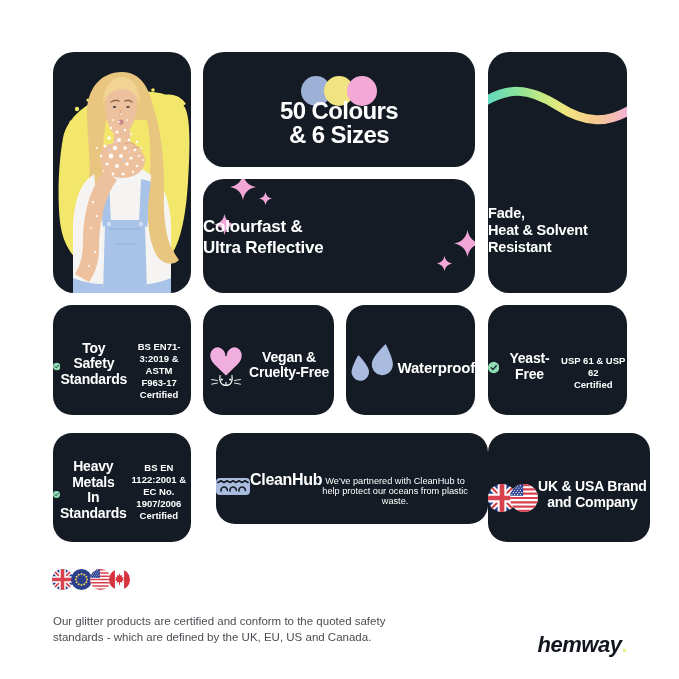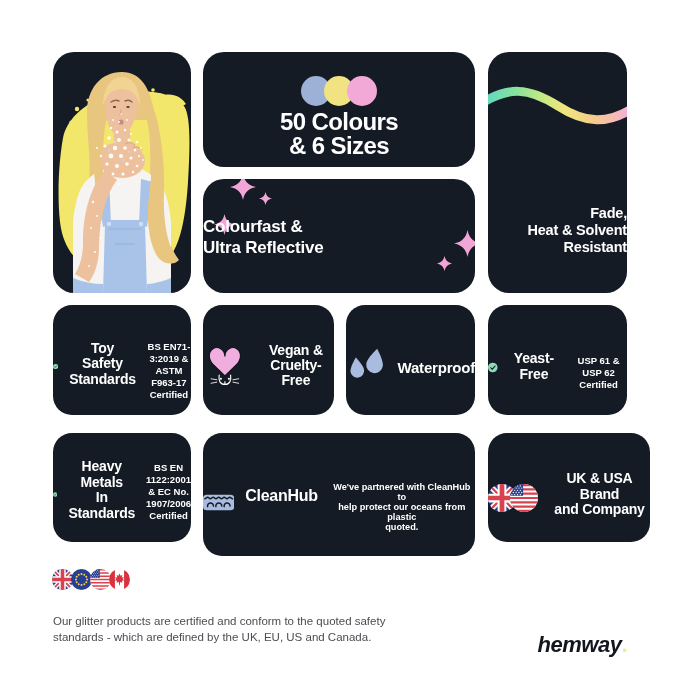--- a/index.html
+++ b/index.html
@@ -1,45 +1,45 @@
 <!DOCTYPE html>
 <html><head>
 <meta charset="utf-8">
 <style>
   html,body{margin:0;padding:0;background:#ffffff;}
   .canvas{position:relative;width:679px;height:679px;background:#ffffff;overflow:hidden;
           font-family:"Liberation Sans", sans-serif;}
-  .card{position:absolute;background:#141b24;border-radius:21px;overflow:hidden;color:#ffffff;gap:11px;}
+  .card{position:absolute;background:#141b24;border-radius:21px;overflow:hidden;color:#ffffff;}
   .small{border-radius:19px;display:flex;align-items:center;text-align:center;}
 
   
   .hero{left:53px;top:52px;width:138px;height:241px;}
   .colours{left:203px;top:52px;width:272px;height:115px;display:flex;flex-direction:column;align-items:center;padding-top:24px;box-sizing:border-box;}
   .colourfast{left:203px;top:179px;width:272px;height:114px;}
   .fade{left:488px;top:52px;width:139px;height:241px;}
   .toy{left:53px;top:305px;width:138px;height:110px;}
   .vegan{left:203px;top:305px;width:131px;height:110px;}
   .waterproof{left:346px;top:305px;width:129px;height:110px;}
   .yeast{left:488px;top:305px;width:139px;height:110px;}
   .heavy{left:53px;top:433px;width:138px;height:109px;}
-  .cleanhub{left:203px;top:433px;width:272px;height:123px;}
+  .cleanhub{left:216px;top:433px;width:272px;height:91px;}
   .ukusa{left:488px;top:433px;width:162px;height:109px;}
 
   
   .big-title{position:relative;z-index:1;margin-top:-7px;font-weight:bold;font-size:24px;line-height:24px;
              letter-spacing:-0.6px;text-align:center;}
   .mid-title{position:absolute;top:38px;left:0;right:0;font-weight:bold;
              font-size:17px;line-height:20.5px;letter-spacing:-0.2px;}
-  .fade-title{position:absolute;top:153px;left:0;right:0;text-align:right;font-weight:bold;
+  .fade-title{position:absolute;top:153px;left:0;right:0;text-align:left;font-weight:bold;
               font-size:14.5px;line-height:17px;letter-spacing:-0.2px;}
   .card-title{font-weight:bold;font-size:14px;line-height:15.5px;letter-spacing:-0.2px;}
   .card-title.sz15{font-size:15px;}
   .card-sub{font-weight:bold;font-size:9.5px;line-height:12px;letter-spacing:0;}
   .ch-logo{font-weight:bold;font-size:16px;line-height:18px;letter-spacing:-0.3px;margin-top:2px;}
-  .ch-text{font-weight:bold;font-size:9.2px;line-height:10px;margin-top:24px;}
+  .ch-text{font-weight:normal;font-size:9.2px;line-height:10px;margin-top:24px;}
 
   
   .dots{display:flex;}
   .dots span{width:30px;height:30px;border-radius:50%;}
   .dots span + span{margin-left:-7px;}
   .dot-blue{background:#9db0d5;}
   .dot-yellow{background:#f1e382;}
   .dot-pink{background:#f2a9d8;}
 
   
@@ -346,21 +346,21 @@
   <div class="card small cleanhub">
     <svg style="margin-top:16px" width="34" height="17" viewBox="0 0 34 17">
       <rect width="34" height="17" rx="4" fill="#a9bcdf"></rect>
       <path d="M2 4.5 L5 2.7 L8 4.5 L11 2.7 L14 4.5 L17 2.7 L20 4.5 L23 2.7 L26 4.5 L29 2.7 L32 4.5" stroke="#141b24" stroke-width="1.6" fill="none" stroke-linecap="round" stroke-linejoin="round"></path>
       <path d="M5 13 A3.2 3.2 0 1 1 11.3 12.4 M14 13 A3.2 3.2 0 1 1 20.3 12.4 M23 13 A3.2 3.2 0 1 1 29.3 12.4" stroke="#141b24" stroke-width="1.6" fill="none" stroke-linecap="round"></path>
     </svg>
     <div class="ch-logo">CleanHub</div>
     <div class="ch-text">
       <div>We've partnered with CleanHub to</div>
       <div>help protect our oceans from plastic</div>
-      <div>quoted.</div>
+      <div>waste.</div>
     </div>
   </div>
 
   <div class="card small ukusa">
     <div class="flagpair" style="margin-top:21px">
       <svg width="28" height="28" viewBox="0 0 32 32">
           <use href="#flag-uk"></use>
         </svg>
       <svg width="28" height="28" viewBox="0 0 32 32">
           <use href="#flag-us"></use>

